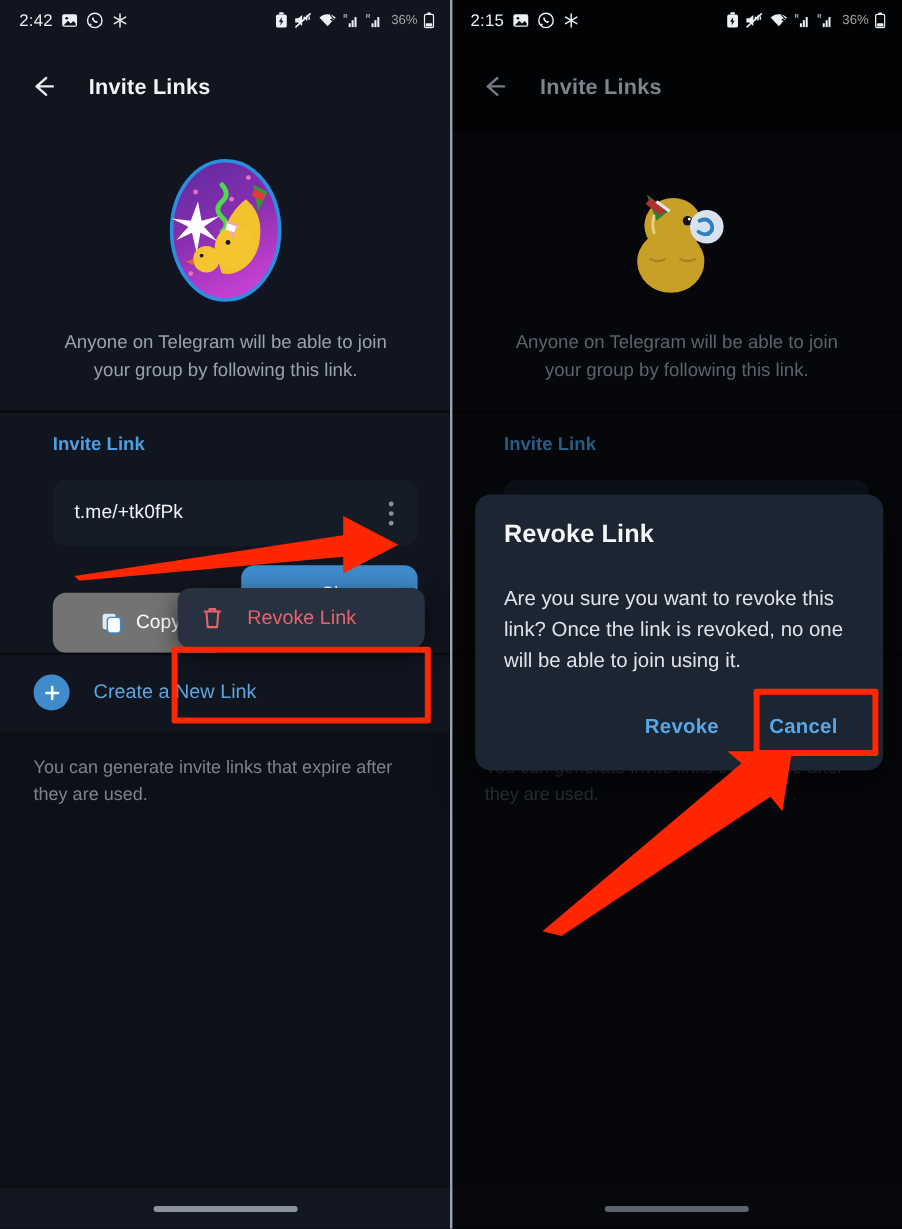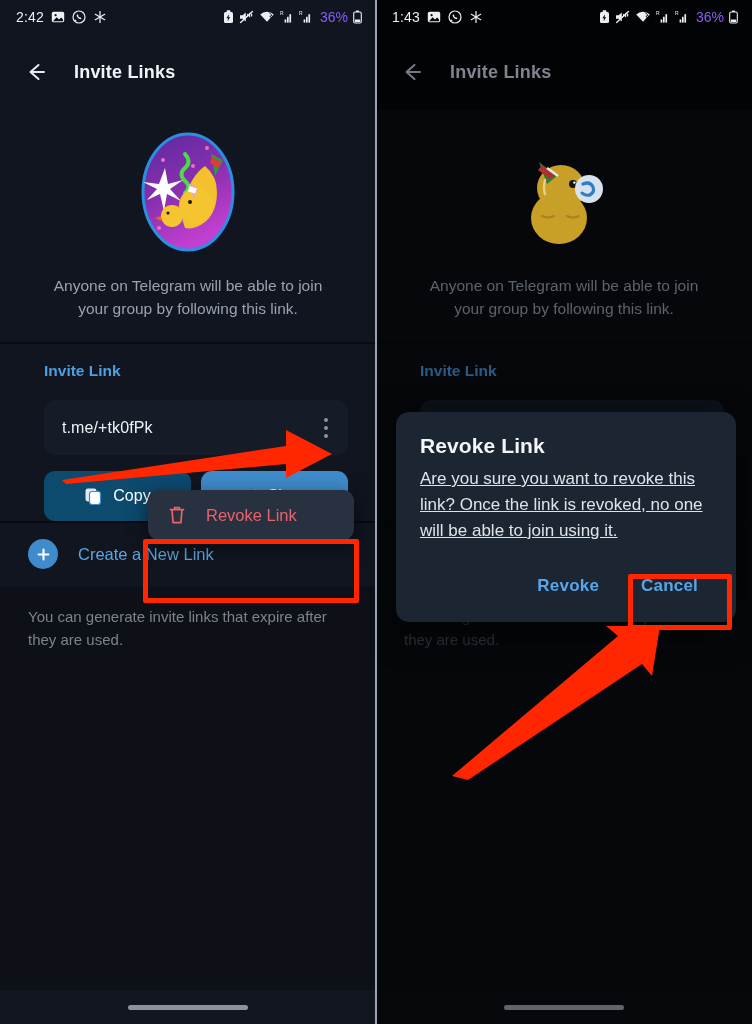--- a/index.html
+++ b/index.html
@@ -22,21 +22,21 @@
   }
 
   
   .statusbar{
     height:34px; display:flex; align-items:center; justify-content:space-between;
     padding:0 14px 0 16px; position:relative; z-index:6;
   }
   .sb-left{ display:flex; align-items:center; gap:7px; }
   .sb-time{ color:#eceff3; font-size:14px; font-weight:400; letter-spacing:0.2px; }
   .sb-right{ display:flex; align-items:center; gap:5px; }
-  .sb-pct{ color:#8b5cf6; font-size:14px; font-weight:500; margin-left:2px; }
+  .sb-pct{ color:#a3a3a3; font-size:11px; font-weight:500; margin-left:2px; }
   .ico{ display:inline-block; line-height:0; }
 
   
   .appbar{
     height:76px; display:flex; align-items:center; gap:26px; padding:0 20px;
     position:relative; z-index:6;
   }
   .appbar .back{ width:28px; height:28px; cursor:pointer; }
   .appbar .title{
     font-size:18px; font-weight:600; color:#f2f4f7; letter-spacing:0.2px;
@@ -77,23 +77,23 @@
     padding:0 16px 0 18px; justify-content:space-between;
   }
   .right .linkbox{ background:#0c1119; }
   .linkbox .url{ font-size:16px; color:#eef1f5; letter-spacing:0.1px; }
   .right .linkbox .url{ color:#0c1119; }
   .kebab{ display:flex; flex-direction:column; gap:4px; cursor:pointer; padding:4px; }
   .kebab i{ width:4px; height:4px; border-radius:50%; background:#8b929c; display:block; }
 
   .actionrow{ margin:16px 28px 0 28px; display:flex; gap:10px; }
   .copybtn{
-    flex:1 1 0; height:50px; border-radius:11px; background:#0c4a6e;
+    flex:1 1 0; height:50px; border-radius:11px; background:#737373;
     display:flex; align-items:center; justify-content:center; gap:10px;
-    color:#ffffff; font-size:16px; font-weight:500; cursor:pointer;
+    color:#ffffff; font-size:16px; font-weight:500; cursor:pointer;margin-top:23px;
   }
   .sharebtn{
     flex:1 1 0; height:50px; border-radius:11px; background:#3f8bcb;
     display:flex; align-items:center; justify-content:center; gap:10px;
     color:#ffffff; font-size:16px; font-weight:500; cursor:pointer;
   }
 
   .newlink-sec{ position:relative; z-index:6; }
   .left .newlink-sec{ background:#101520; }
   .right .newlink-sec{ background:#05070a; }
@@ -145,21 +145,21 @@
   .ctxitem.danger .lbl{ color:#e8636c; }
 
   
   .dialog{
     position:absolute; left:396px; top:412px; width:340px;
     background:#1c2532; border-radius:13px; z-index:30;
     box-shadow:0 10px 34px rgba(0,0,0,0.6);
     padding:22px 24px 12px 24px;
   }
   .dialog h2{ font-size:21px; font-weight:700; color:#f4f6f8; letter-spacing:0.1px; }
-  .dialog p{ margin-top:8px; font-size:17px; line-height:26px; color:#dfe3e9;text-decoration:underline; }
+  .dialog p{ margin-top:28px; font-size:17px; line-height:26px; color:#dfe3e9; }
   .dialog .actions{
     margin-top:22px; display:flex; justify-content:flex-end; align-items:center; gap:14px;
     padding-bottom:4px;
   }
   .dlg-btn{
     font-size:17px; font-weight:600; color:#58a6e8; padding:10px 14px; cursor:pointer;
     letter-spacing:0.2px;
   }
 
   
@@ -377,21 +377,21 @@
         <path d="M2 62 L226 28 L226 12 L272 36 L226 60 L226 46 L6 66 Z" fill="#ff2600"></path>
       </svg>
     </div>
   </div>
 
   <div class="panel right">
     <div class="panel-inner">
 
       <div class="statusbar">
         <div class="sb-left">
-          <span class="sb-time">1:43</span>
+          <span class="sb-time">2:15</span>
           <span class="ico">
             <svg width="14" height="14" viewBox="0 0 14 14">
                 <rect x="0.8" y="1.8" width="12.4" height="10.4" rx="1.6" fill="#eceff3"></rect>
                 <circle cx="4.6" cy="5.2" r="1.1" fill="#05070a"></circle>
                 <path d="M2 11.2 L5.6 7.2 L8 9.6 L10.2 7.4 L12 9.6 L12 11.2 Z" fill="#05070a"></path>
               </svg>
           </span>
           <span class="ico">
             <svg width="14" height="14" viewBox="0 0 14 14">
                 <circle cx="7" cy="7" r="6" fill="none" stroke="#eceff3" stroke-width="1.2"></circle>

